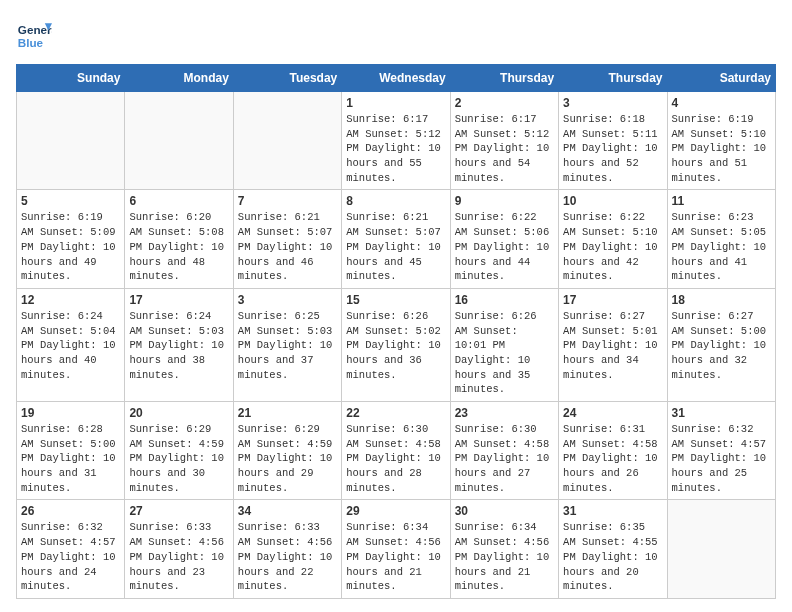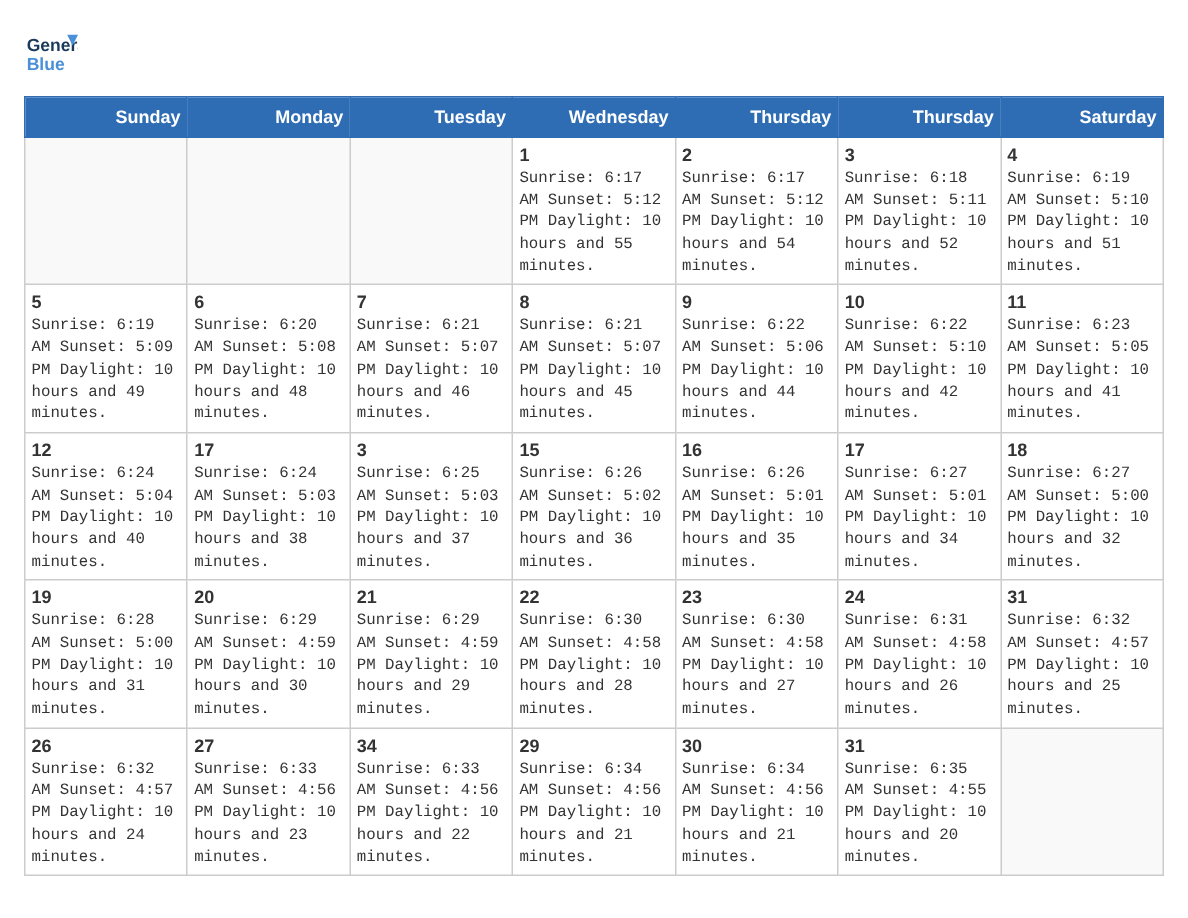--- a/index.html
+++ b/index.html
@@ -214,21 +214,21 @@
         <td>
           <span class="day-number">15</span>
           <div class="day-info">Sunrise: 6:26 AM
 Sunset: 5:02 PM
 Daylight: 10 hours
 and 36 minutes.</div>
         </td>
         <td>
           <span class="day-number">16</span>
           <div class="day-info">Sunrise: 6:26 AM
-Sunset: 5:01 PM
+Sunset: 10:01 PM
 Daylight: 10 hours
 and 35 minutes.</div>
         </td>
         <td>
           <span class="day-number">17</span>
           <div class="day-info">Sunrise: 6:27 AM
 Sunset: 5:01 PM
 Daylight: 10 hours
 and 34 minutes.</div>
         </td>

